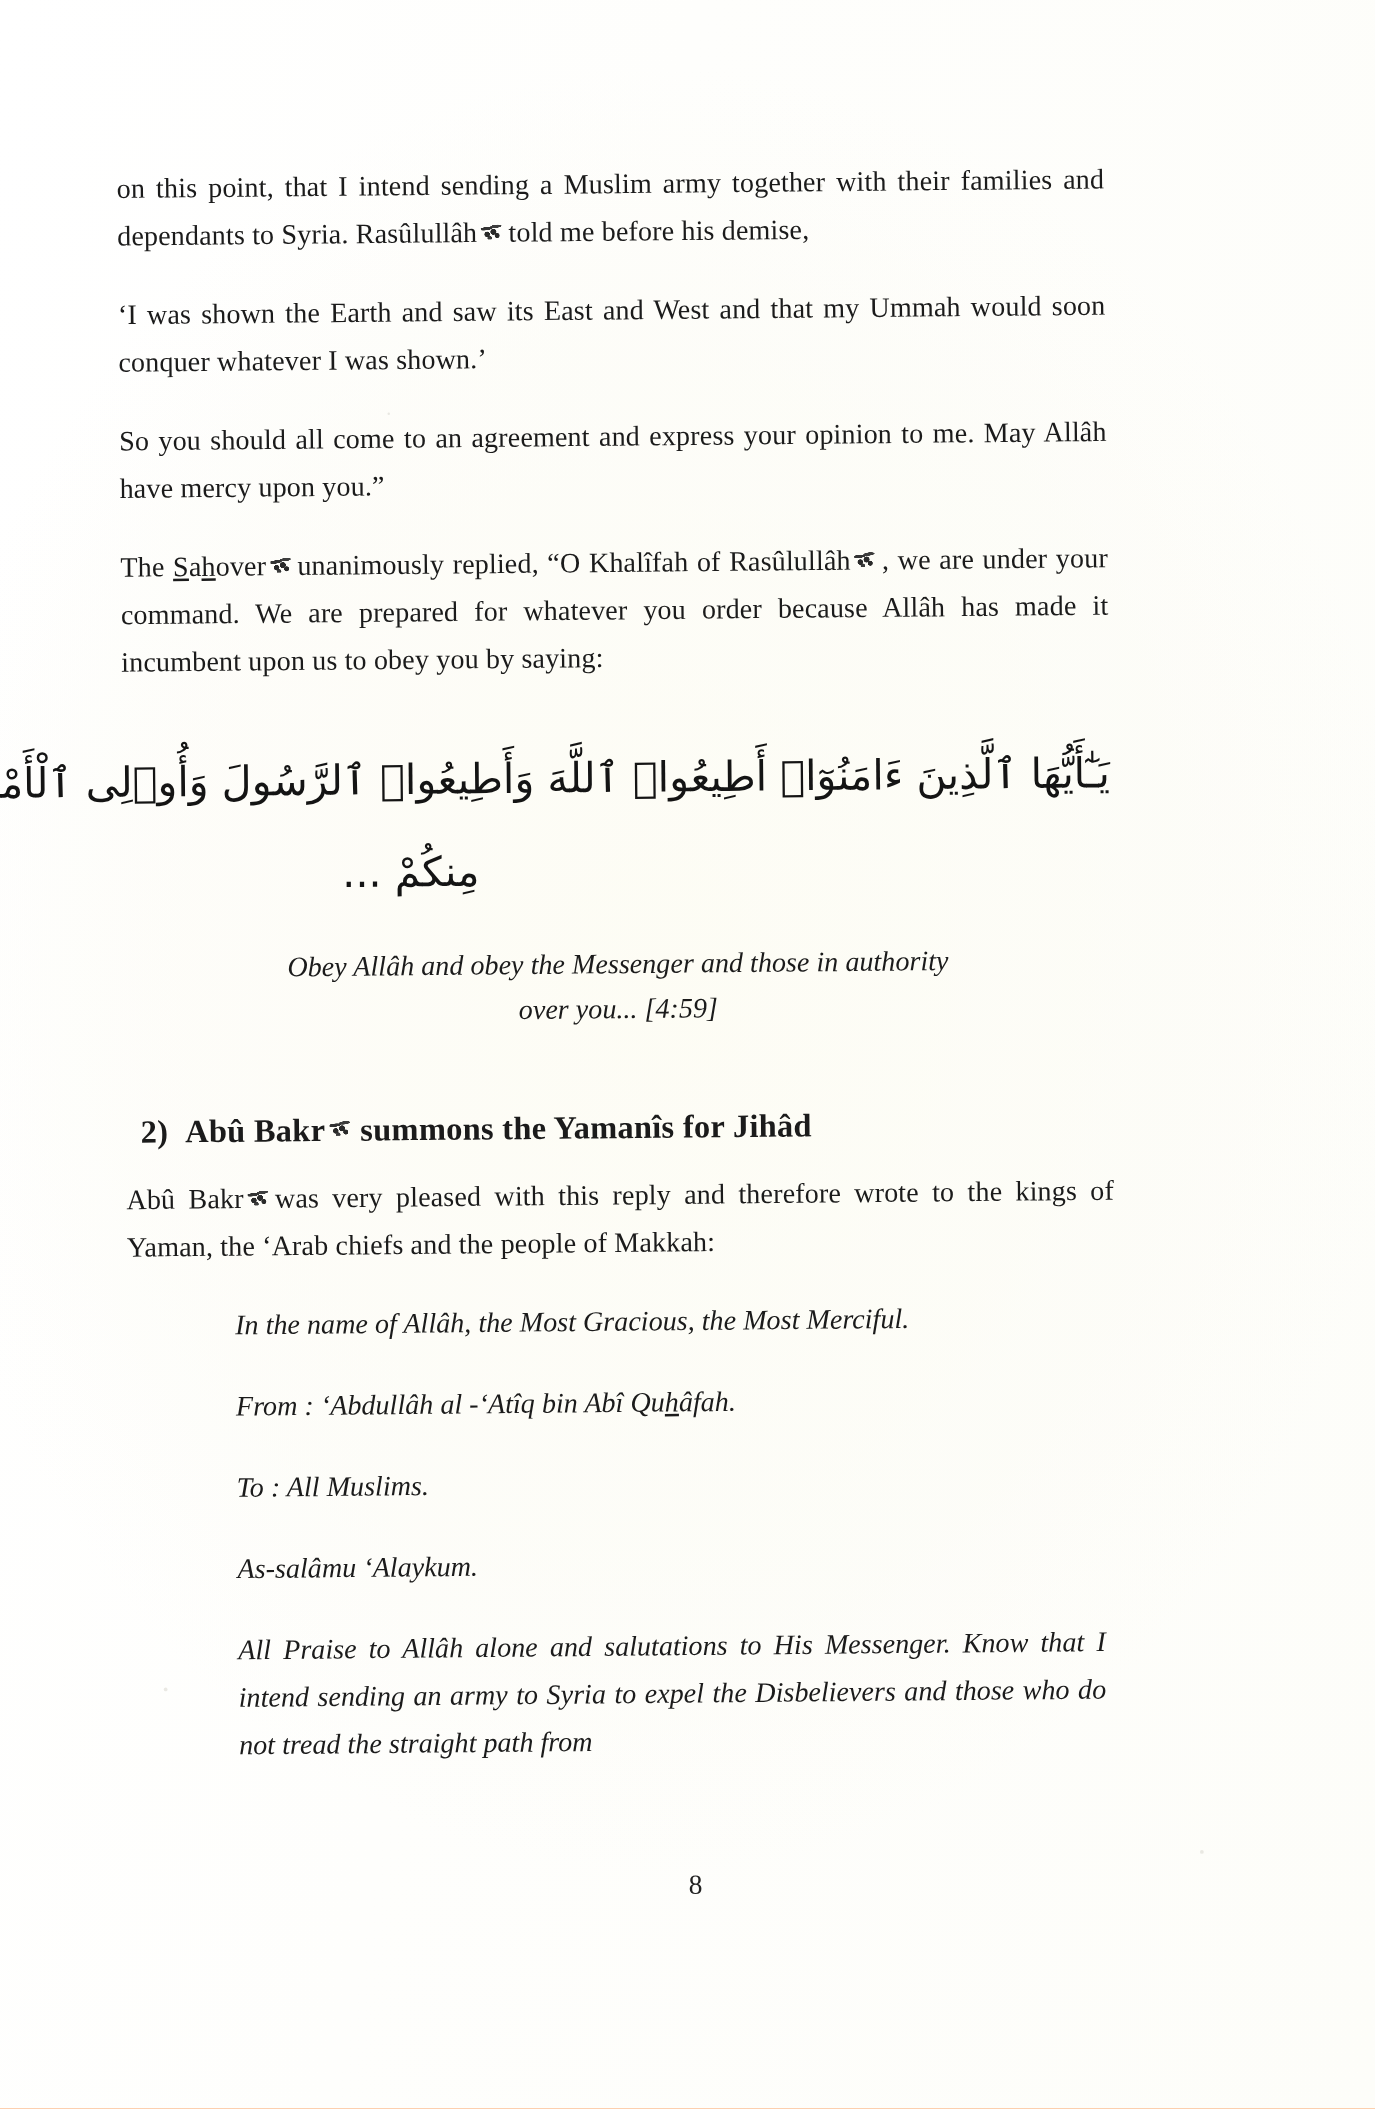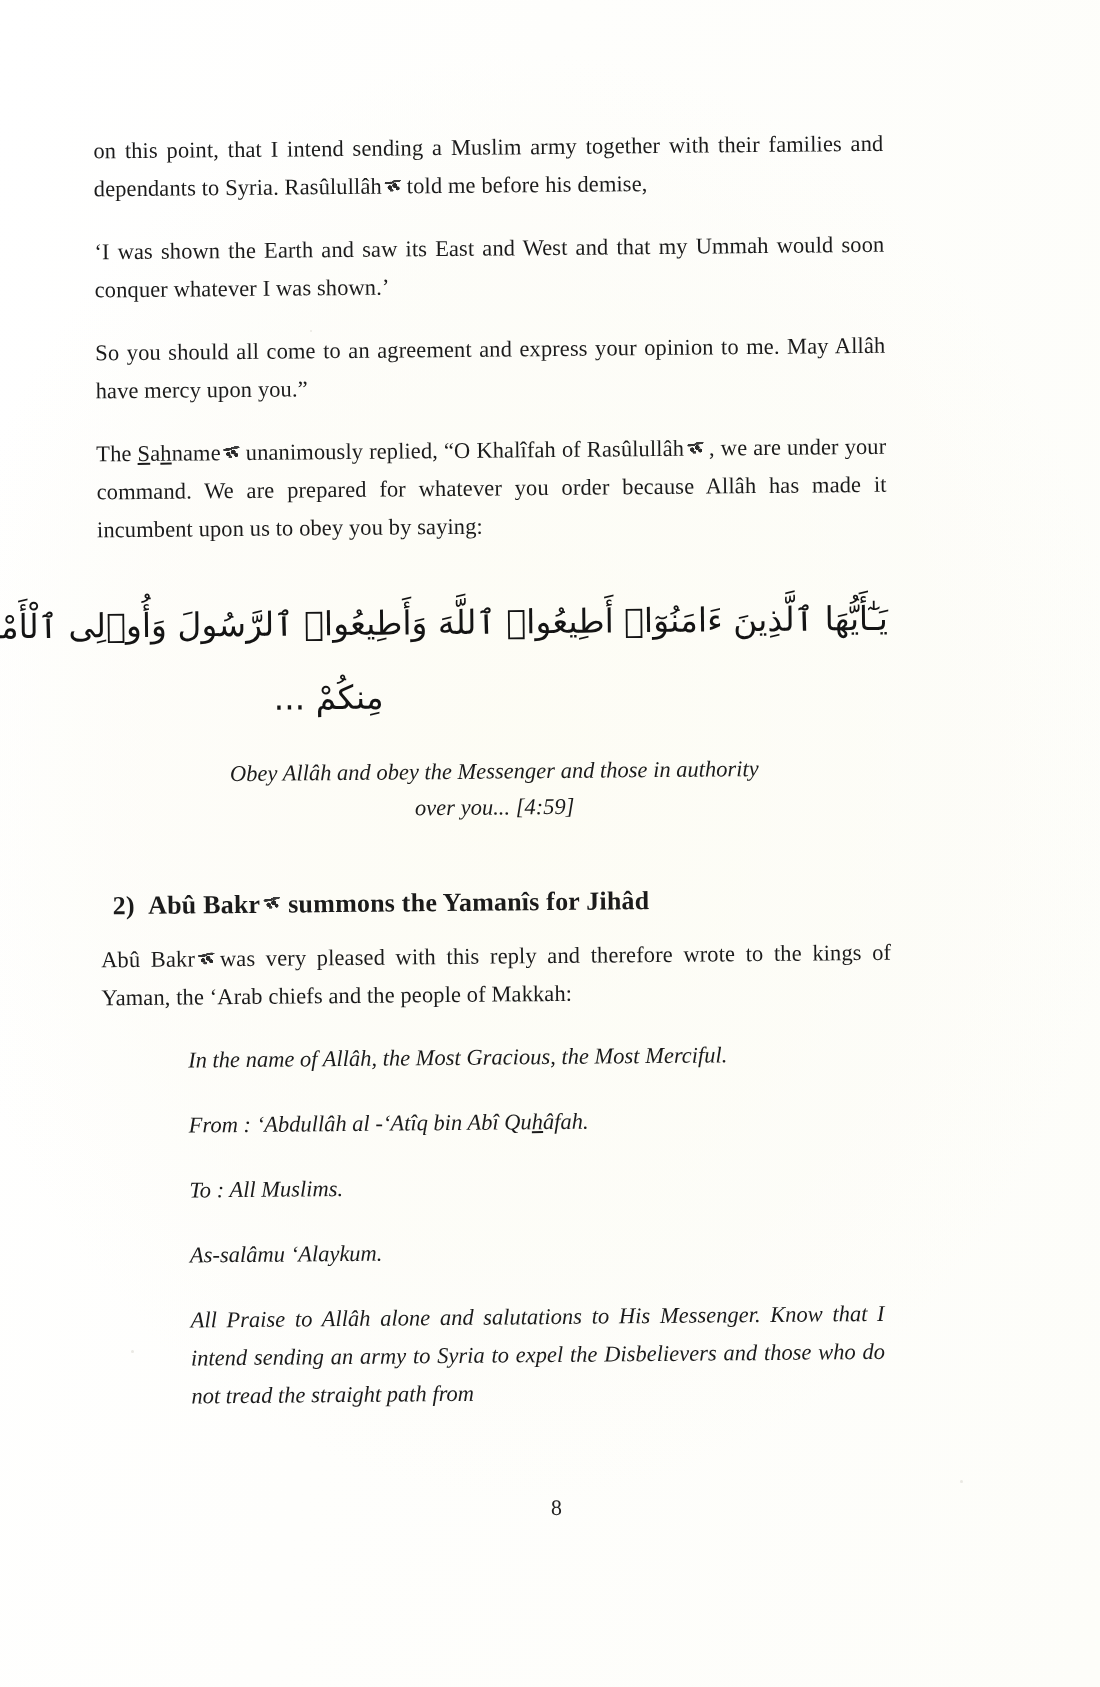--- a/index.html
+++ b/index.html
@@ -183,21 +183,21 @@
 
       <p class="body-par">
         <span>on this point, that I intend sending a Muslim army together with their families and dependants to Syria. Rasûlullâh</span><span class="honorific"></span><span>told me before his demise,</span>
       </p>
 
       <p class="body-par">‘I was shown the Earth and saw its East and West and that my Ummah would soon conquer whatever I was shown.’</p>
 
       <p class="body-par">So you should all come to an agreement and express your opinion to me. May Allâh have mercy upon you.”</p>
 
       <p class="body-par">
-        <span>The </span><span class="u">S</span><span>a</span><span class="u">h</span><span>name</span><span class="honorific"></span><span>unanimously replied, “O Khalîfah of Rasûlullâh</span><span class="honorific"></span><span>, we are under your command. We are prepared for whatever you order because Allâh has made it incumbent upon us to obey you by saying:</span>
+        <span>The </span><span class="u">S</span><span>a</span><span class="u">h</span><span>over</span><span class="honorific"></span><span>unanimously replied, “O Khalîfah of Rasûlullâh</span><span class="honorific"></span><span>, we are under your command. We are prepared for whatever you order because Allâh has made it incumbent upon us to obey you by saying:</span>
       </p>
 
       <div class="arabic-block">
         <div class="arabic-line l1">يَـٰٓأَيُّهَا ٱلَّذِينَ ءَامَنُوٓا۟ أَطِيعُوا۟ ٱللَّهَ وَأَطِيعُوا۟ ٱلرَّسُولَ وَأُو۟لِى ٱلْأَمْرِ</div>
         <div class="arabic-line l2">مِنكُمْ ...</div>
       </div>
 
       <div class="verse-trans">
         <div>Obey Allâh and obey the Messenger and those in authority</div>
         <div>over you... [4:59]</div>

